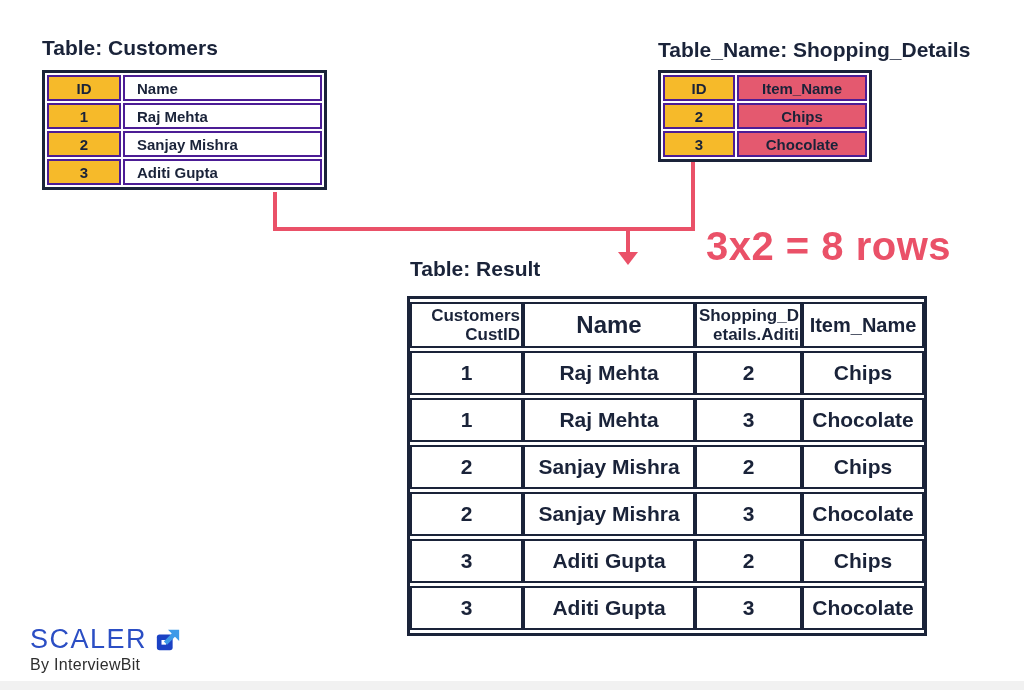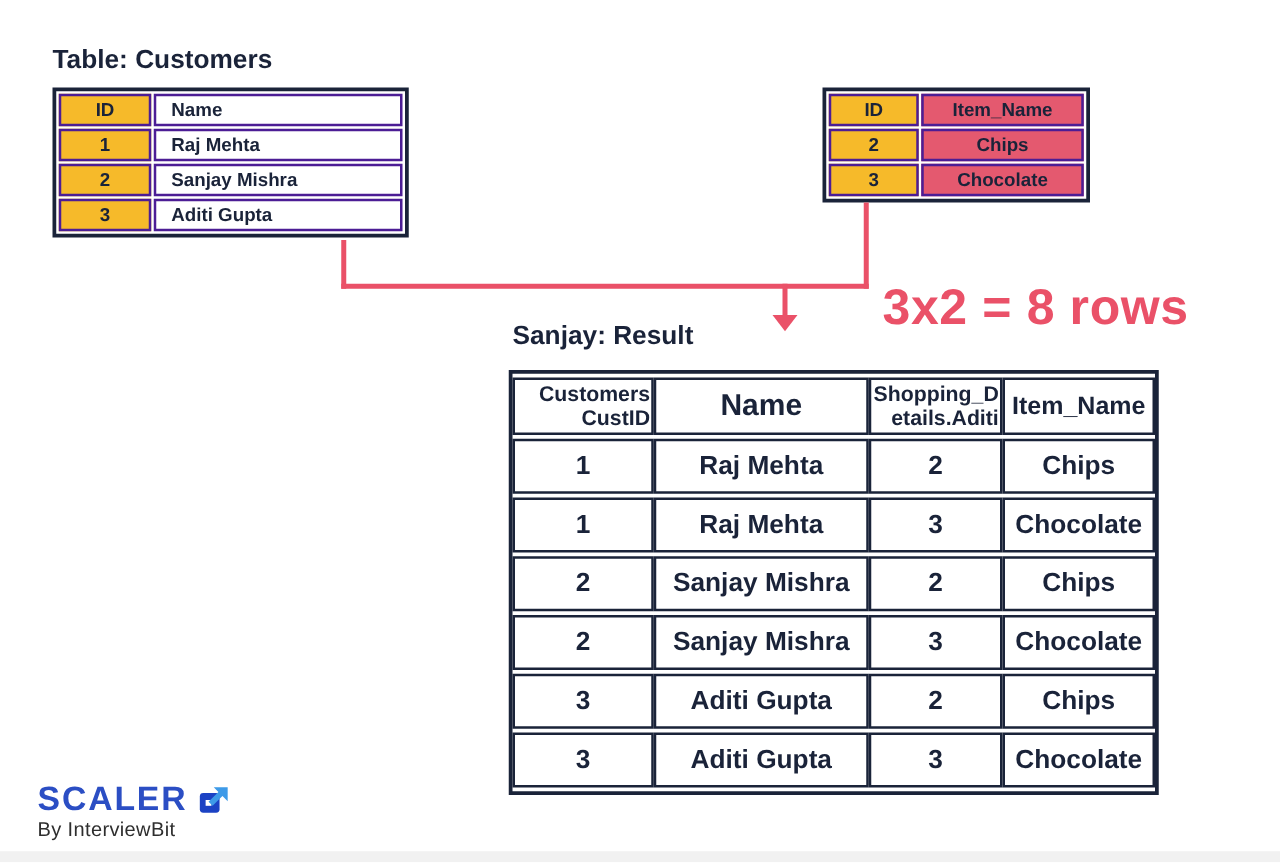--- a/index.html
+++ b/index.html
@@ -30,21 +30,21 @@
   .pk { position:absolute; background:#ea5168; }
   .arrowhead { position:absolute; width:0; height:0;
     border-left:10px solid transparent; border-right:10px solid transparent;
     border-top:13px solid #ea5168; }
 
   .annotation { position:absolute; left:706px; top:224px; font-size:40px; font-weight:bold; color:#ea5168; white-space:nowrap; letter-spacing:0.5px; }
 
   
   .logo-block { position:absolute; left:30px; top:624px; }
   .brand-row { display:flex; align-items:center; gap:8px; }
-  .brand { font-size:27px; font-weight:bold; color:#2b4ec4; letter-spacing:1.5px; }
+  .brand { font-size:27px; font-weight:normal; color:#2b4ec4; letter-spacing:1.5px; }
   .tagline { font-size:16px; color:#2e2e2e; margin-top:1px; font-weight:normal; letter-spacing:0.3px; }
 
   .bottom-strip { position:absolute; left:0; top:681px; width:1024px; height:9px; background:#f1f1f1; }
 </style>
 </head>
 <body>
 
 <div class="canvas">
 
   <div class="title" style="left:42px; top:36px;">Table: Customers</div>
@@ -66,20 +66,21 @@
         <td class="id-col">2</td>
         <td class="name-col">Sanjay Mishra</td>
       </tr>
       <tr>
         <td class="id-col">3</td>
         <td class="name-col">Aditi Gupta</td>
       </tr>
     </tbody>
   </table>
 
+  <div class="title" style="left:658px; top:38px;">Table_Name: Shopping_Details</div>
   <table class="mini" style="left:658px; top:70px; width:214px;">
     <colgroup>
         <col style="width:72px">
         <col>
       </colgroup>
     <tbody>
       <tr>
         <td class="id-col">ID</td>
         <td class="item-col">Item_Name</td>
       </tr>
@@ -95,21 +96,21 @@
   </table>
 
   <div class="pk" style="left:273px; top:192px; width:4px; height:39px;"></div>
   <div class="pk" style="left:273px; top:227px; width:422px; height:4px;"></div>
   <div class="pk" style="left:691px; top:162px; width:4px; height:69px;"></div>
   <div class="pk" style="left:626px; top:227px; width:4px; height:27px;"></div>
   <div class="arrowhead" style="left:618px; top:252px;"></div>
 
   <div class="annotation">3x2 = 8 rows</div>
 
-  <div class="title" style="left:410px; top:257px;">Sanjay: Result</div>
+  <div class="title" style="left:410px; top:257px;">Table: Result</div>
   <table class="result">
     <colgroup>
       <col style="width:113px">
         <col style="width:172px">
         <col style="width:107px">
         <col style="width:122px">
     </colgroup>
     <tbody>
       <tr>
         <td class="hdr-small">Customers CustID</td>

